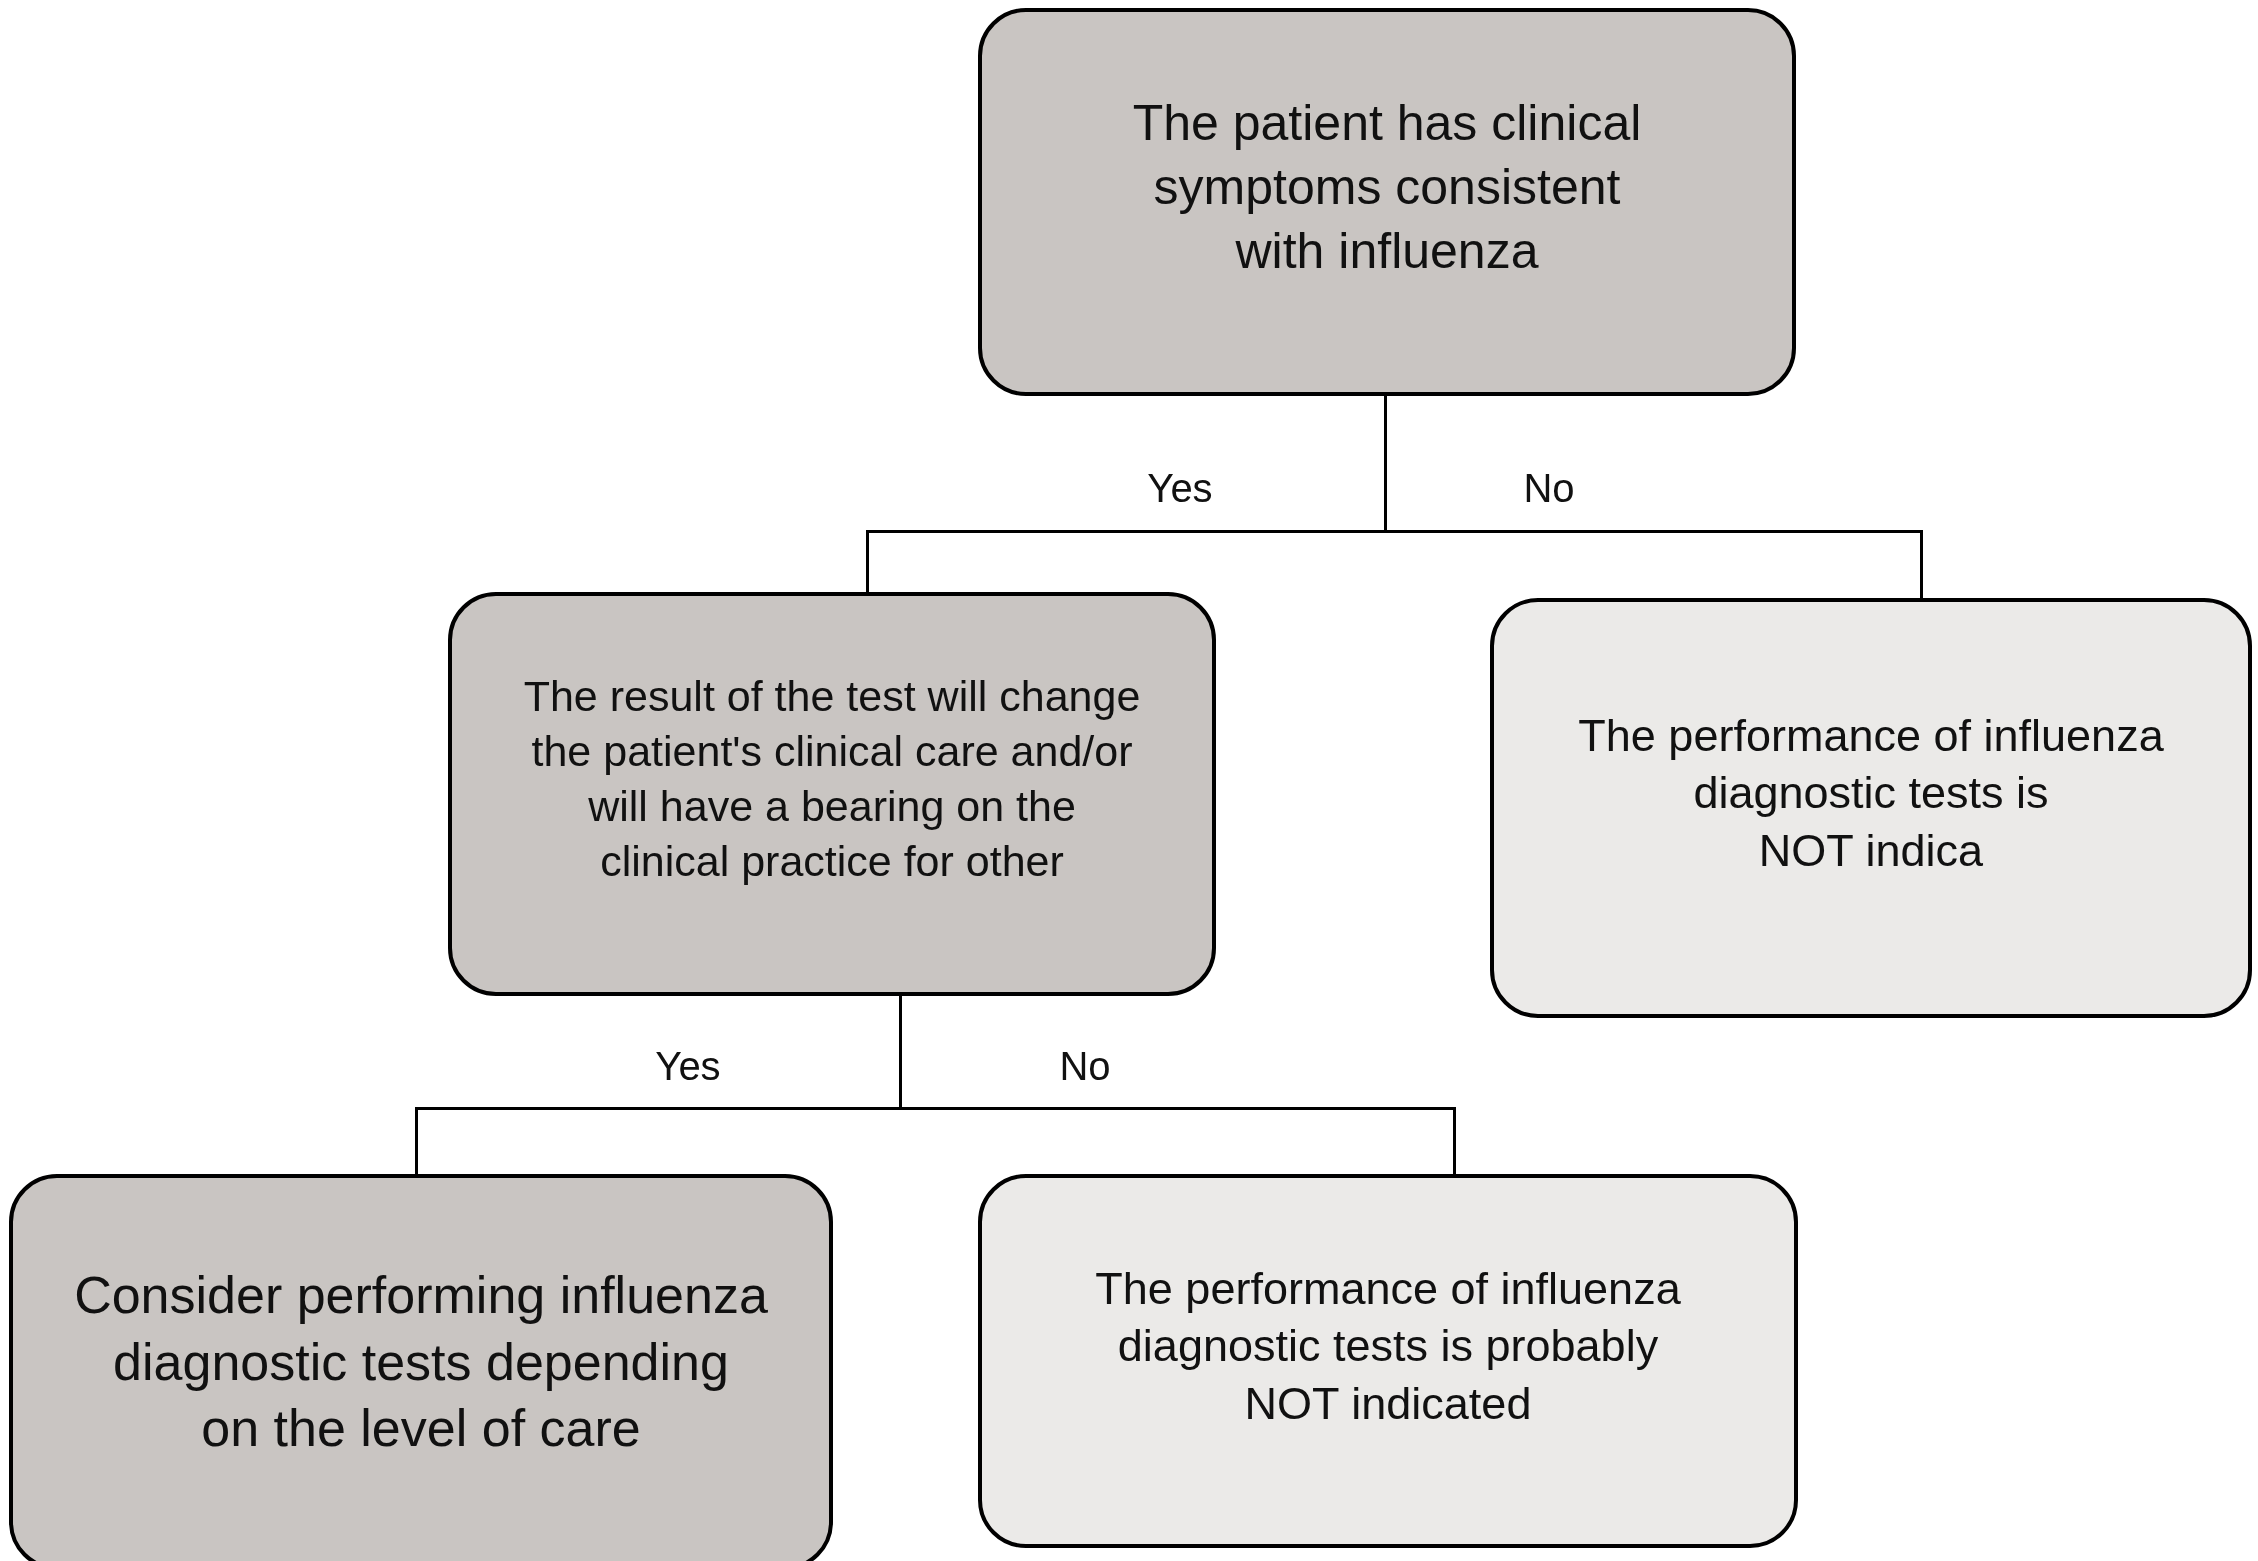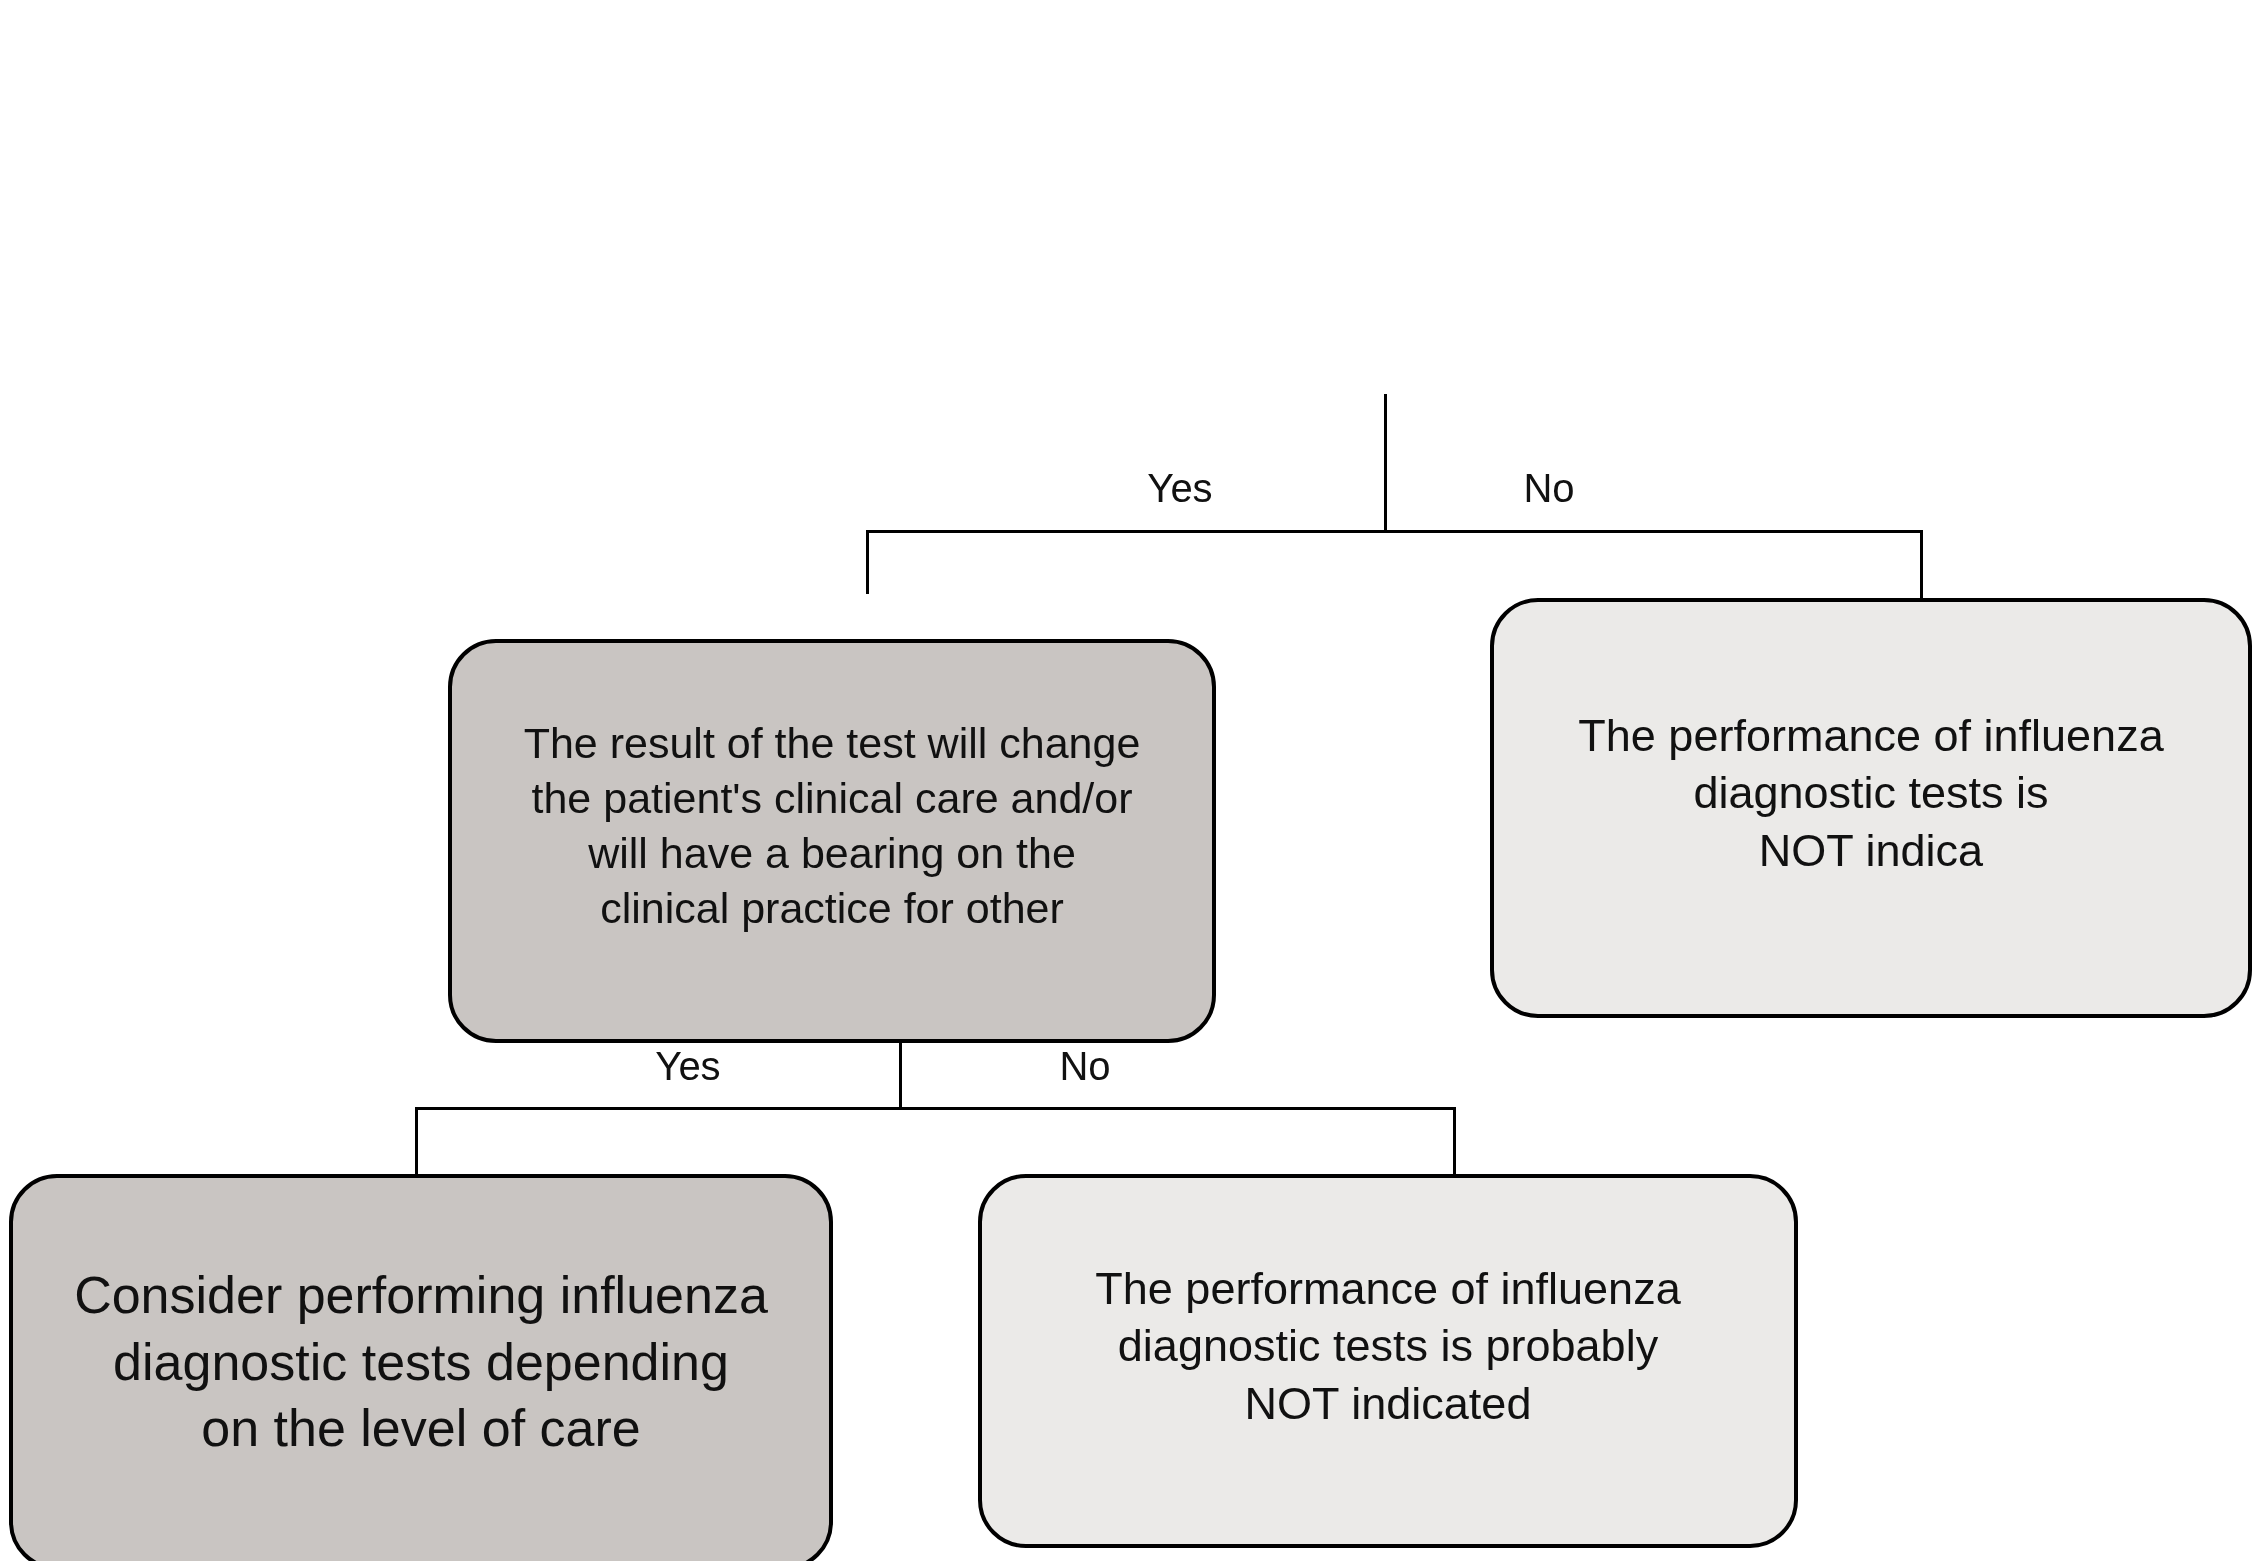--- a/index.html
+++ b/index.html
@@ -27,21 +27,21 @@
     justify-content:center;
     text-align:center;
     white-space:pre-line;
     padding:20px 30px 50px 30px;
     line-height:1.28;
   }
   .node.dark{background:var(--node-dark-fill);}
   .node.light{background:var(--node-light-fill);}
 
   #node-symptoms{left:978px;top:8px;width:818px;height:388px;font-size:50px;}
-  #node-test-changes-care{left:448px;top:592px;width:768px;height:404px;font-size:43px;margin-top:47px;}
+  #node-test-changes-care{left:448px;top:592px;width:768px;height:404px;font-size:43px;}
   #node-not-indicated{left:1490px;top:598px;width:762px;height:420px;font-size:45px;}
   #node-consider-testing{left:9px;top:1174px;width:824px;height:396px;font-size:52px;padding-bottom:40px;}
   #node-probably-not-indicated{left:978px;top:1174px;width:820px;height:374px;font-size:45px;}
 
   .line{position:absolute;background:var(--border);}
   .vline{width:3px;}
   .hline{height:3px;}
 
   .branch-label{
     position:absolute;
@@ -63,20 +63,23 @@
   <div class="line vline" style="left:899px;top:994px;height:116px;"></div>
   <div class="line hline" style="left:415px;top:1107px;width:1041px;"></div>
   <div class="line vline" style="left:415px;top:1107px;height:69px;"></div>
   <div class="line vline" style="left:1453px;top:1107px;height:69px;"></div>
 
   <div class="branch-label" style="left:1180px;top:468px;">Yes</div>
   <div class="branch-label" style="left:1549px;top:468px;">No</div>
   <div class="branch-label" style="left:688px;top:1046px;">Yes</div>
   <div class="branch-label" style="left:1085px;top:1046px;">No</div>
 
+  <div class="node dark" id="node-symptoms">The patient has clinical
+symptoms consistent
+with influenza</div>
 
   <div class="node dark" id="node-test-changes-care">The result of the test will change
 the patient's clinical care and/or
 will have a bearing on the
 clinical practice for other</div>
 
   <div class="node light" id="node-not-indicated">The performance of influenza
 diagnostic tests is
 NOT indica</div>
 

